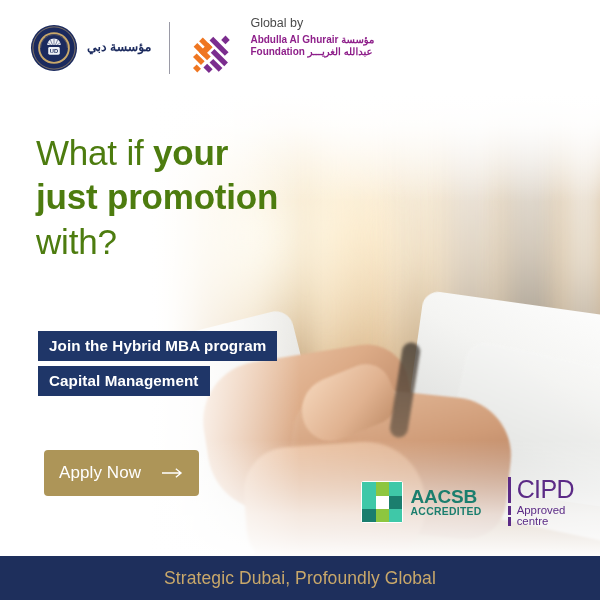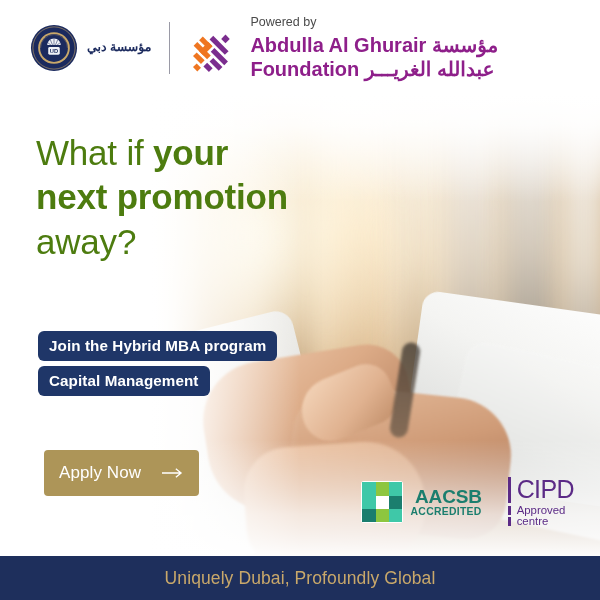--- a/index.html
+++ b/index.html
@@ -136,21 +136,21 @@
   .divider {
     width:1px; height:52px; background:#9a9aa6; margin:0 16px 0 18px;
   }
   .agf { display:flex; align-items:flex-start; }
   .agf-mark { width:52px; height:52px; margin-top:12px; flex:0 0 52px; }
   .agf-text { margin-left:12px; }
   .powered {
     font-size:12.5px; color:#4a4a4a; margin-bottom:4px; font-weight:400;
   }
   .agf-name {
-    font-size:20px; color:#8e1f8a; font-weight:700; line-height:1.22;
+    font-size:10px; color:#8e1f8a; font-weight:700; line-height:1.22;
     white-space:nowrap;
   }
   .agf-name .ar { font-weight:700; }
 
   
   .headline {
     position:absolute; left:36px; top:131px; z-index:20;
     font-size:35px; line-height:1.27; color:#4d7c0f;
     font-weight:400; letter-spacing:-.2px;
   }
@@ -158,40 +158,39 @@
 
   
   .bars { position:absolute; left:38px; top:331px; z-index:20; }
   .bar {
     display:inline-block;
     background:#1f3668; color:#ffffff;
     font-size:15.2px; font-weight:700; letter-spacing:.1px;
     padding:6px 11px 7px 11px;
     margin-bottom:5px;
     white-space:nowrap;
-    border-radius:6px;
   }
 
   
   .cta {
     position:absolute; left:44px; top:450px; z-index:20;
     display:flex; align-items:center; justify-content:space-between;
     width:155px; height:46px;
     background:#ad9558; border:none; border-radius:4px;
     padding:12px 15px; cursor:pointer;
   }
   .cta-label { color:#ffffff; font-size:17px; font-weight:400; letter-spacing:.1px; }
   .cta-arrow { color:#ffffff; width:22px; height:12px; }
 
   
   .accreds {
     position:absolute; right:26px; top:477px; z-index:20;
     display:flex; align-items:center;
   }
-  .aacsb { display:flex; align-items:center;text-align:right; }
+  .aacsb { display:flex; align-items:center; }
   .aacsb-mark { width:42px; height:42px; flex:0 0 42px; }
   .aacsb-text { margin-left:8px; line-height:1.02; }
   .aacsb-1 { font-size:19px; font-weight:700; color:#1b7e6e; letter-spacing:-.2px; }
   .aacsb-2 { font-size:10.4px; font-weight:700; color:#1b7e6e; letter-spacing:.3px; }
   .cipd { display:flex; margin-left:26px; }
   .cipd-rules { display:flex; flex-direction:column; justify-content:flex-start; margin-right:6px; }
   .cipd-rule { width:3px; background:#5b2a86; }
   .r1 { height:26px; margin-bottom:3px; }
   .r2 { height:9px; margin-bottom:2px; }
   .r3 { height:9px; }
@@ -268,31 +267,31 @@
           <rect x="28" y="24" width="22" height="6" fill="#7b2d8e"></rect>
           <rect x="9" y="33" width="22" height="6" fill="#ef7621"></rect>
           <rect x="35" y="33" width="15" height="6" fill="#7b2d8e"></rect>
           <rect x="17" y="42" width="13" height="6" fill="#ef7621"></rect>
           <rect x="34" y="42" width="9" height="6" fill="#7b2d8e"></rect>
           <rect x="26" y="51" width="7" height="6" fill="#ef7621"></rect>
           <rect x="18" y="24" width="7" height="15" fill="#ef7621"></rect>
         </g>
       </svg>
       <div class="agf-text">
-        <div class="powered">Powered by</div>
+        <div class="powered">Global by</div>
         <div class="agf-name"><span>Abdulla Al Ghurair</span> <span class="ar">مؤسسة</span></div>
         <div class="agf-name"><span>Foundation</span> <span class="ar">عبدالله الغريـــر</span></div>
       </div>
     </div>
   </div>
 
   <div class="headline">
     <div><span>What if </span><b>your</b></div>
-    <div><b>next promotion</b></div>
-    <div>away?</div>
+    <div><b>just promotion</b></div>
+    <div>with?</div>
   </div>
 
   <div class="bars">
     <div><span class="bar">Join the Hybrid MBA program</span></div>
     <div><span class="bar">Capital Management</span></div>
   </div>
 
   <button class="cta">
     <span class="cta-label">Apply Now</span>
     <svg class="cta-arrow" viewBox="0 0 26 12">
@@ -328,16 +327,16 @@
       </div>
       <div class="cipd-text">
         <div class="cipd-1">CIPD</div>
         <div class="cipd-2">Approved</div>
         <div class="cipd-3">centre</div>
       </div>
     </div>
   </div>
 
   <div class="footer">
-    <span class="footer-text">Uniquely Dubai, Profoundly Global</span>
+    <span class="footer-text">Strategic Dubai, Profoundly Global</span>
   </div>
 
 </div>
 
 </body></html>

